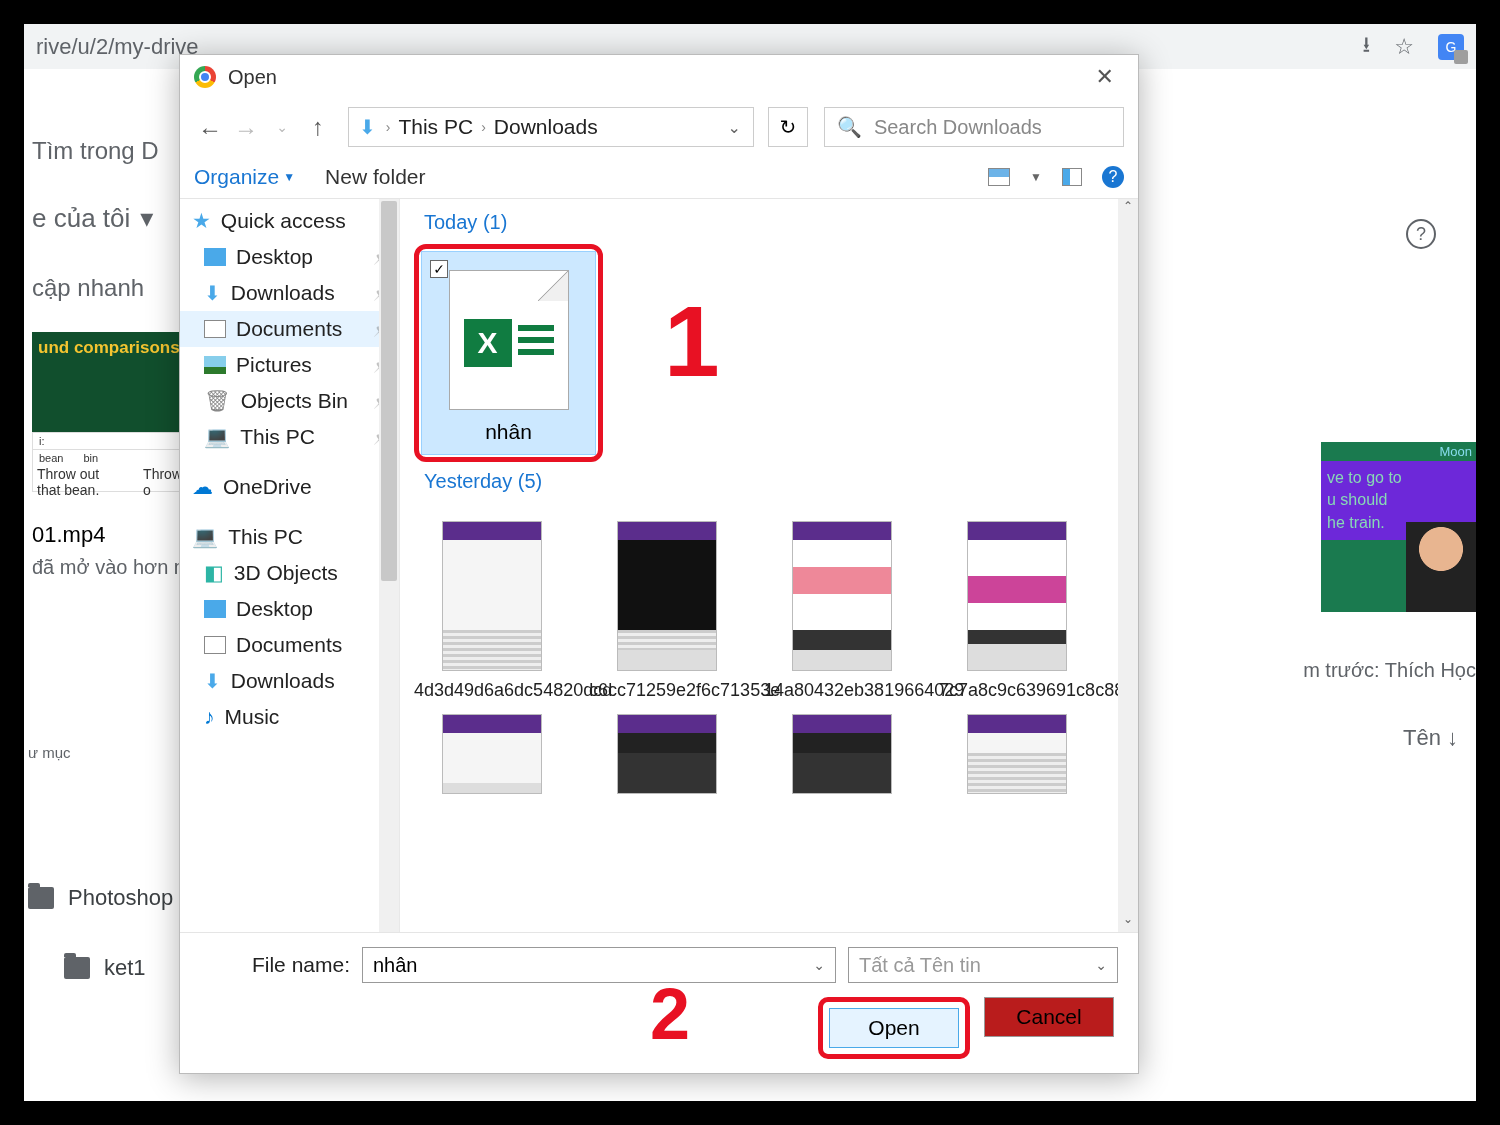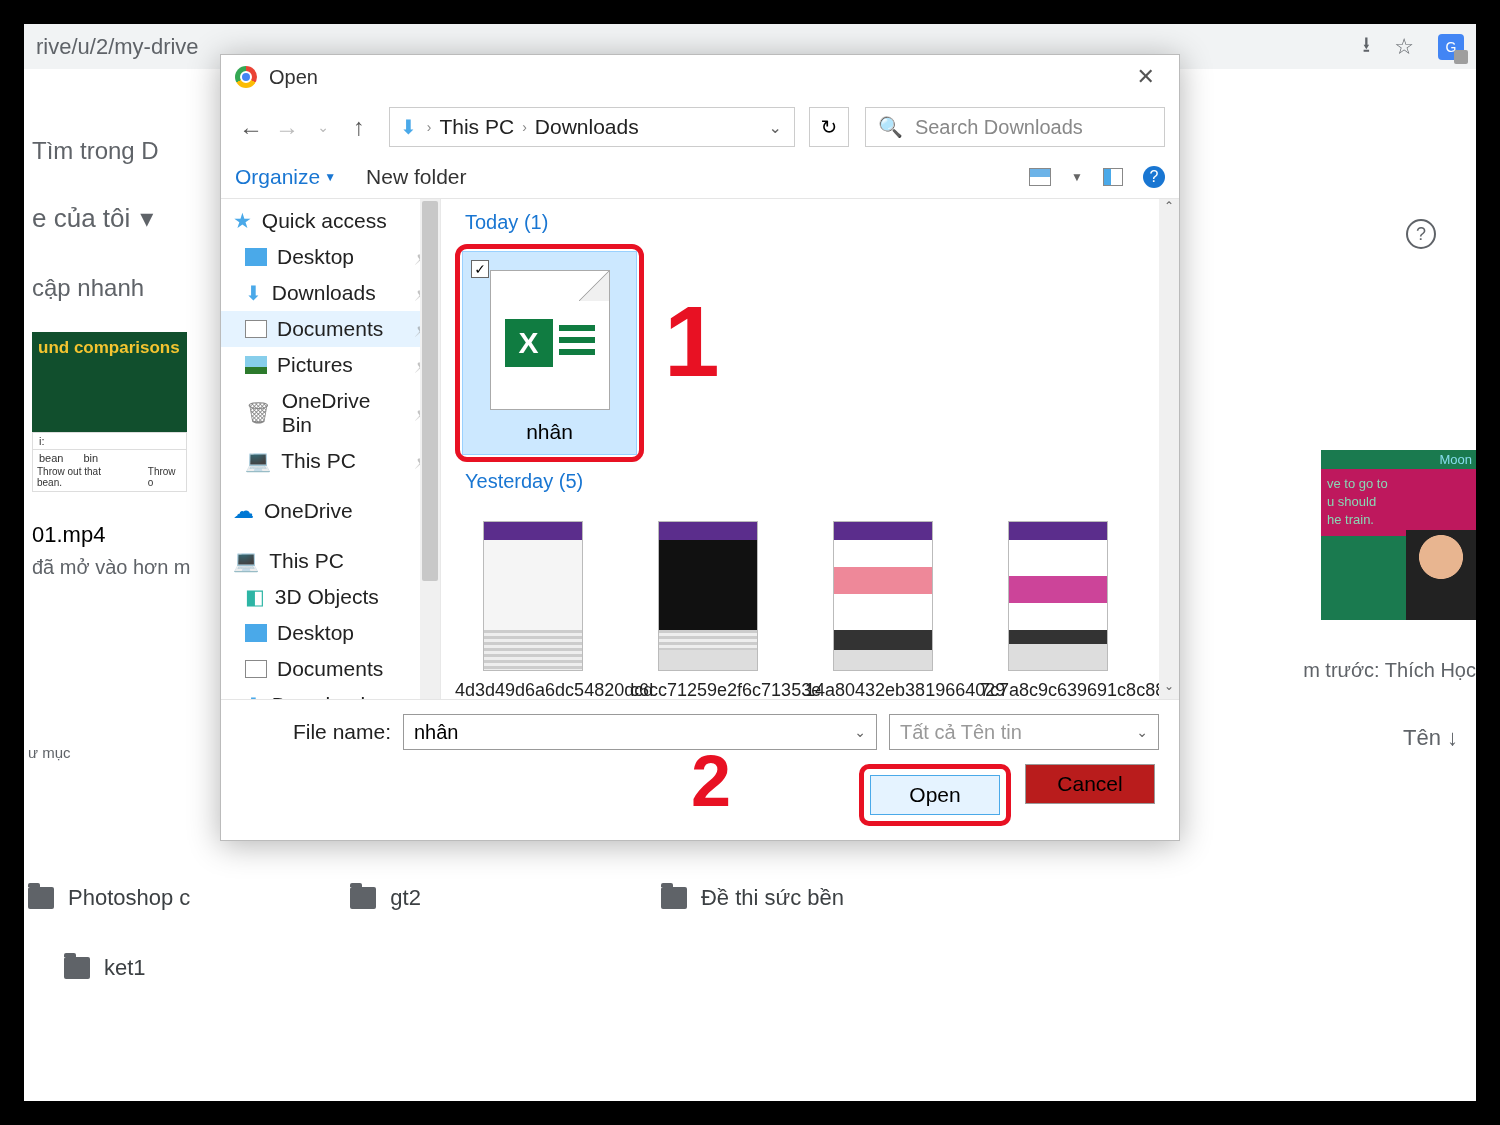--- a/index.html
+++ b/index.html
@@ -10,33 +10,33 @@
   .browser-top .url { flex:1; }
   .browser-icons { display:flex; gap:24px; align-items:center; color:#5f6368; }
   .bg { position:absolute; inset:0; top:45px; background:#fff; padding: 60px 0 0 8px; color:#5f6368; }
   .bg-row { display:flex; align-items:center; font-size:24px; padding: 8px 0; }
   .drive-title { font-size:26px; padding: 30px 0 10px 0; display:flex; align-items:center; gap:10px; }
   .quick { font-size:24px; padding: 30px 0; }
   .bg-thumb { background:#114f2d; width:155px; height:100px; color:#fff; font-size:14px; padding:6px; }
   .bg-thumb2 { background:#fff; width:155px; height:60px; font-size:11px; color:#333; border:1px solid #ddd; }
   .bg-file { font-size:22px; color:#000; padding-top:30px; }
   .bg-sub { font-size:20px; color:#5f6368; padding-top:8px; }
-  .bg-right-thumb { position:absolute; right:0; top:373px; width:155px; height:170px; background:#1a7a4f; overflow:hidden;margin-top:8px; }
-  .bg-right-thumb .p { background:#be185d; color:#88d9b5; font-size:13px; padding:6px; line-height:1.4; }
+  .bg-right-thumb { position:absolute; right:0; top:373px; width:155px; height:170px; background:#1a7a4f; overflow:hidden; }
+  .bg-right-thumb .p { background:#6d28d9; color:#88d9b5; font-size:16px; padding:6px; line-height:1.4; }
   .bg-right-text { position:absolute; right:0; top:590px; font-size:20px; color:#5f6368; }
   .bg-help { position:absolute; right:40px; top:150px; width:30px; height:30px; border:2px solid #5f6368; border-radius:50%; display:flex; align-items:center; justify-content:center; font-size:18px; color:#5f6368; }
   .bg-sort { position:absolute; right:18px; bottom:350px; font-size:22px; color:#5f6368; display:flex; align-items:flex-start; gap:6px; }
   .bg-folder-row { position:absolute; bottom:190px; left:4px; right:0; display:flex; gap:30px; font-size:22px; color:#3c4043; }
   .bg-folder-row2 { position:absolute; bottom:120px; left:4px; font-size:22px; color:#3c4043; display:flex; align-items:center; gap:14px;padding-left:36px; }
   .bg-folder-item { display:flex; align-items:center; gap:14px; }
   .folder-icon { width:26px; height:22px; background:#5f6368; border-radius:2px; position:relative; }
   .folder-icon::before { content:''; position:absolute; top:-4px; left:0; width:12px; height:4px; background:#5f6368; border-radius:2px 2px 0 0; }
   .bg-section-label { position:absolute; left:4px; bottom:340px; font-size:15px; color:#5f6368; }
   
-  .dialog { position:absolute; left:155px; top:30px; width:960px; height:787px; background:#fff; border:1px solid #bbb; box-shadow: 0 4px 30px rgba(0,0,0,.3); display:flex; flex-direction:column;margin-left:41px; }
+  .dialog { position:absolute; left:155px; top:30px; width:960px; height:1020px; background:#fff; border:1px solid #bbb; box-shadow: 0 4px 30px rgba(0,0,0,.3); display:flex; flex-direction:column; }
   .dlg-title { height:44px; display:flex; align-items:center; padding:0 14px; font-size:20px; color:#333; }
   .chrome-logo { width:22px; height:22px; border-radius:50%; background: conic-gradient(#ea4335 0 120deg,#fbbc05 120deg 240deg,#34a853 240deg 360deg); position:relative; margin-right:12px; }
   .chrome-logo::after{content:'';position:absolute;inset:5px;background:#4285f4;border-radius:50%;border:2px solid #fff;}
   .dlg-close { margin-left:auto; font-size:22px; color:#555; cursor:pointer; padding:4px 10px; }
   .dlg-nav { height:56px; display:flex; align-items:center; padding:0 14px; gap:4px; }
   .nav-btn { width:32px; height:32px; display:flex; align-items:center; justify-content:center; color:#555; font-size:24px; }
   .nav-btn.disabled { color:#bbb; }
   .breadcrumb { display:flex; align-items:center; border:1px solid #ccc; height:40px; flex:1; margin:0 10px; padding:0 4px; }
   .breadcrumb .pc-icon { color:#4aa9e9; font-size:20px; margin:0 6px; }
   .breadcrumb .sep { color:#888; margin:0 4px; font-size:14px; }
@@ -131,21 +131,21 @@
     <div class="quick">cập nhanh</div>
     <div class="bg-thumb">
       <div style="font-size:17px;font-weight:bold;color:#f4c430">und comparisons</div>
     </div>
     <div class="bg-thumb2">
       <div style="padding:2px 6px;border-bottom:1px solid #ddd">i:</div>
       <div style="display:flex;gap:20px;padding:2px 6px;font-size:11px">
           <span>bean</span>
           <span>bin</span>
         </div>
-      <div style="display:flex;gap:24px;padding:0 4px;font-size:10px">
+      <div style="display:flex;gap:24px;padding:0 4px;font-size:14px">
           <span>Throw out that bean.</span>
           <span>Throw o</span>
         </div>
     </div>
     <div class="bg-file">01.mp4</div>
     <div class="bg-sub">đã mở vào hơn m</div>
 
     <div class="bg-help">?</div>
     <div class="bg-right-thumb">
       <div style="text-align:right;color:#8de;font-size:13px;padding:2px 4px">Moon</div>
@@ -236,21 +236,21 @@
         <div class="tree-item pinned sel">
             <span class="ti-icon ic-doc"></span>
             <span>Documents</span>
           </div>
         <div class="tree-item pinned">
             <span class="ti-icon ic-pic"></span>
             <span>Pictures</span>
           </div>
         <div class="tree-item pinned">
             <span class="ic-bin">🗑</span>
-            <span>OneDrive Bin</span>
+            <span>Objects Bin</span>
           </div>
         <div class="tree-item pinned">
             <span class="ic-pc">💻</span>
             <span>This PC</span>
           </div>
         <div class="tree-item root" style="margin-top:14px">
             <span class="ic-one">☁</span>
             <span>OneDrive</span>
           </div>
         <div class="tree-item root" style="margin-top:14px">

